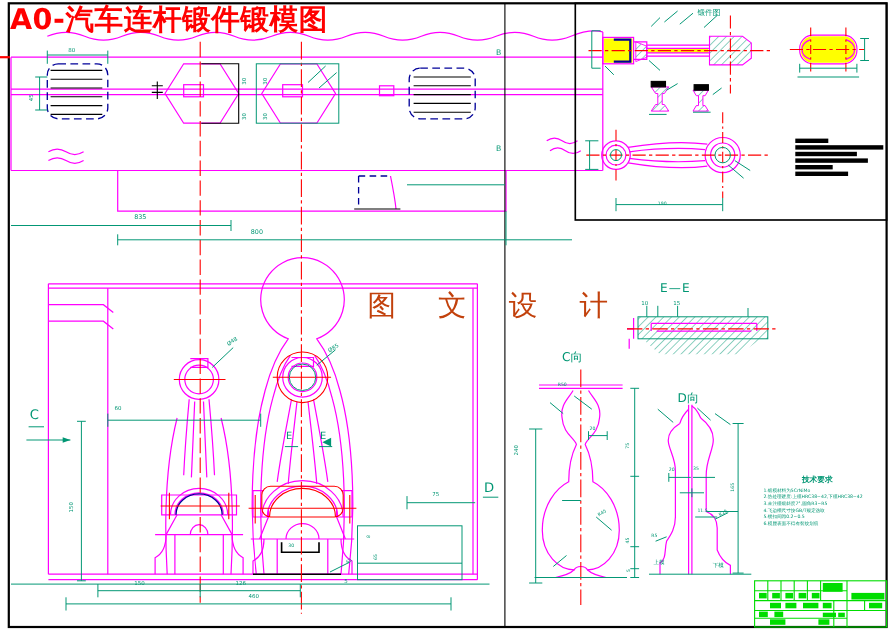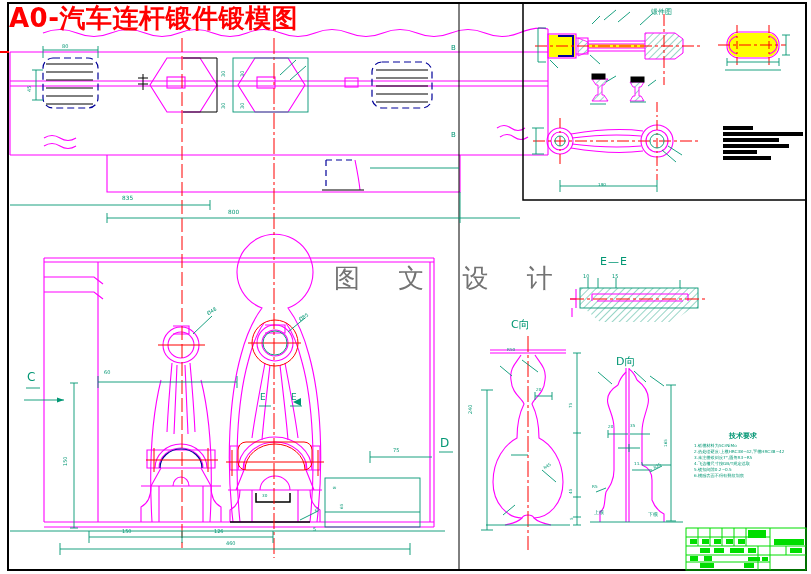--- a/index.html
+++ b/index.html
@@ -7,21 +7,21 @@
         font-family:"DejaVu Sans",sans-serif;}
   #art{position:absolute;left:0;top:0;}
   .lbl{position:absolute;line-height:1;white-space:nowrap;color:#009673;
        font-family:"DejaVu Sans",sans-serif;}
   .g{color:#009673}
   .s4{font-size:4.2px}.s5{font-size:5px}.s6{font-size:5.8px}.s7{font-size:7px}
   .s9{font-size:9px}.s11{font-size:11px}.s12{font-size:12px}
   .r90{transform:rotate(-90deg);transform-origin:0 0;}
   .r35{transform:rotate(-33deg);transform-origin:0 0;}
   #title{left:9px;top:5px;font-size:26px;font-weight:bold;color:#ff0000;letter-spacing:0.5px;}
-  #wm{left:334px;top:265px;font-size:26px;letter-spacing:15px;color:#737373;font-weight:500;
+  #wm{left:334px;top:265px;font-size:26px;letter-spacing:15px;color:#c2410c;font-weight:500;
       font-family:"DejaVu Serif",serif;}
   #noteHead{left:729px;top:433px;font-weight:bold;}
   .note{left:694px;font-size:4.2px;}
 </style>
 </head>
 <body>
 
 <div id="page">
 
 <svg id="art" width="811" height="574" viewBox="0 0 811 574">
@@ -266,21 +266,21 @@
           <rect x="762" y="557" width="6" height="4"></rect>
       <rect x="700" y="563" width="14" height="5"></rect>
           <rect x="744" y="563" width="10" height="5"></rect>
     </g>
   </g>
 </svg>
 
 <span id="title" class="lbl">A0-汽车连杆锻件锻模图</span>
 <span id="wm" class="lbl">图 文 设 计</span>
 
-<span class="lbl g s7" style="left:651px;top:9px">锻件图</span>
+<span class="lbl g s7" style="left:634px;top:9px">锻件图</span>
 
 <span class="lbl g s11" style="left:600px;top:256px;letter-spacing:1px">E—E</span>
 <span class="lbl g s11" style="left:511px;top:319px">C向</span>
 <span class="lbl g s11" style="left:616px;top:356px">D向</span>
 <span class="lbl g s12" style="left:27px;top:371px">C</span>
 <span class="lbl g s12" style="left:440px;top:437px">D</span>
 <span class="lbl g s9" style="left:260px;top:393px">E</span>
 <span class="lbl g s9" style="left:291px;top:393px">E</span>
 <span class="lbl g s7" style="left:451px;top:45px">B</span>
 <span class="lbl g s7" style="left:451px;top:132px">B</span>

